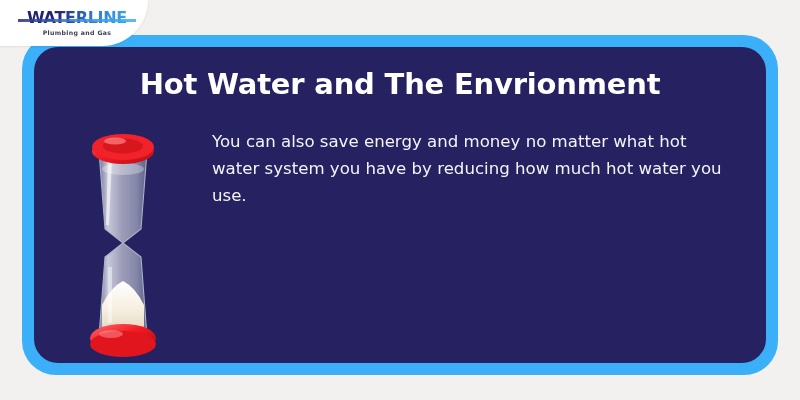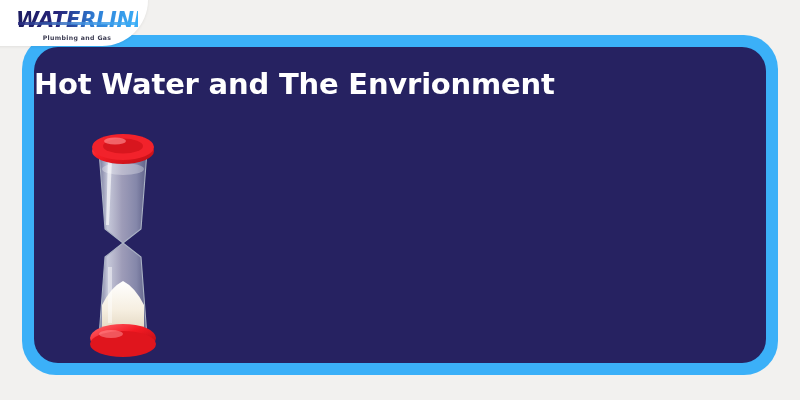--- a/index.html
+++ b/index.html
@@ -51,32 +51,31 @@
   }
   #logo-inner {
     position: absolute;
     left: 60px;
     top: 50px;
     width: 122px;
     text-align: center;
   }
   #logo-wordmark {
     font-family: "DejaVu Sans", sans-serif;
-    font-size: 21px;
+    font-size: 16px;
     font-weight: bold;
     letter-spacing: -0.3px;
     line-height: 1;
     background: linear-gradient(100deg, #1b1b5e 0%, #26247a 34%, #2f7fd6 64%, #3bb0f8 100%);
     -webkit-background-clip: text;
     background-clip: text;
     color: transparent;
     -webkit-text-fill-color: transparent;
     white-space: nowrap;
     position: relative;
-    font-style: italic;
   }
   
   #logo-wordmark::after {
     content: "";
     position: absolute;
     left: 2px;
     right: 2px;
     top: 58%;
     height: 2.5px;
     background: linear-gradient(90deg, #2a2a7e 0%, #3f8fdf 55%, #3bb0f8 100%);
@@ -91,20 +90,21 @@
     margin-top: 3px;
     white-space: nowrap;
   }
 
   
   #heading {
     position: absolute;
     left: 0;
     right: 0;
     top: 20px;
+    text-align: center;
     color: #ffffff;
     font-family: "DejaVu Sans", sans-serif;
     font-size: 29px;
     font-weight: bold;
     letter-spacing: -0.2px;
   }
 
   
   #content-row {
     position: absolute;
@@ -189,20 +189,21 @@
           <ellipse cx="48" cy="21" rx="20" ry="7.5" fill="#cf131b" opacity="0.75"></ellipse>
           <ellipse cx="40" cy="16" rx="11" ry="3.6" fill="#ff8d90" opacity="0.65"></ellipse>
 
           <ellipse cx="48" cy="213" rx="33" ry="14" fill="url(#capBot)"></ellipse>
           <ellipse cx="48" cy="219" rx="33" ry="13" fill="#e0151d"></ellipse>
           <ellipse cx="36" cy="209" rx="12" ry="4" fill="#ff8d90" opacity="0.55"></ellipse>
         </svg>
       </div>
 
       <div id="body-text">
+        <p class="body-para">You can also save energy and money no matter what hot water system you have by reducing how much hot water you use.</p>
       </div>
 
     </div>
   </div>
 </div>
 
 <div id="logo-badge">
   <div id="logo-inner">
     <div id="logo-wordmark">WATERLINE</div>
     <div id="logo-tagline">Plumbing and Gas</div>

